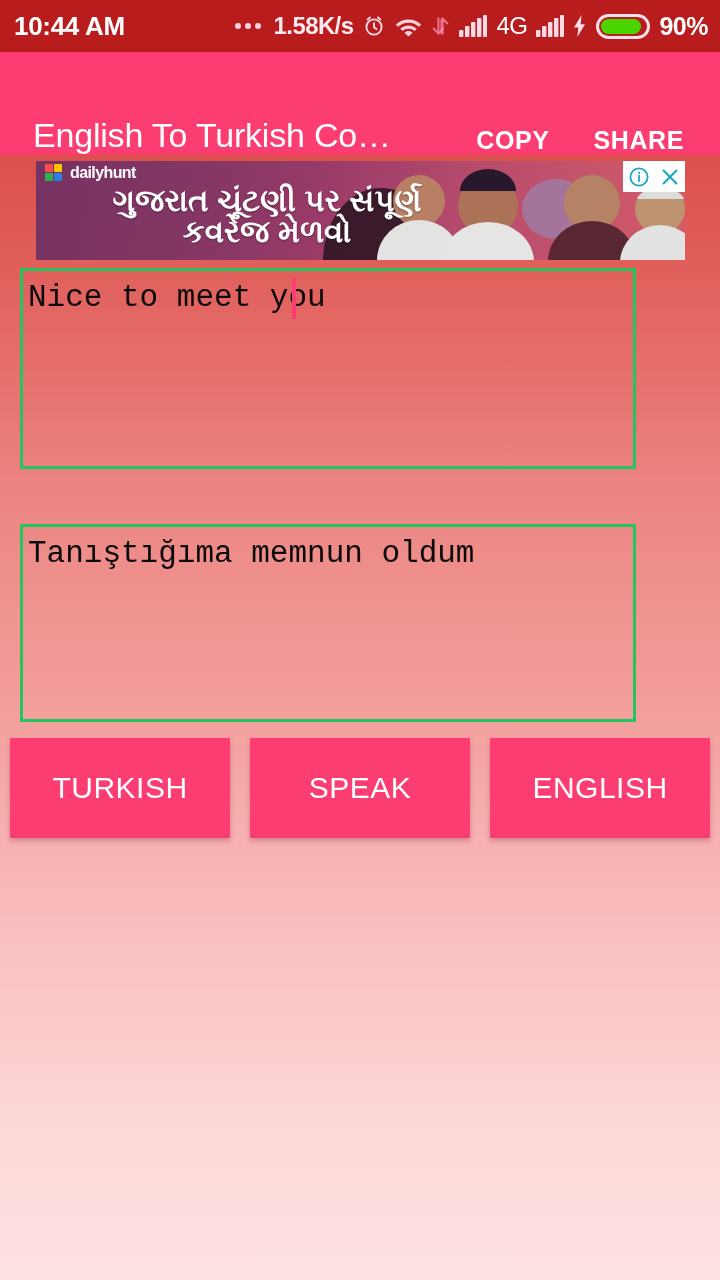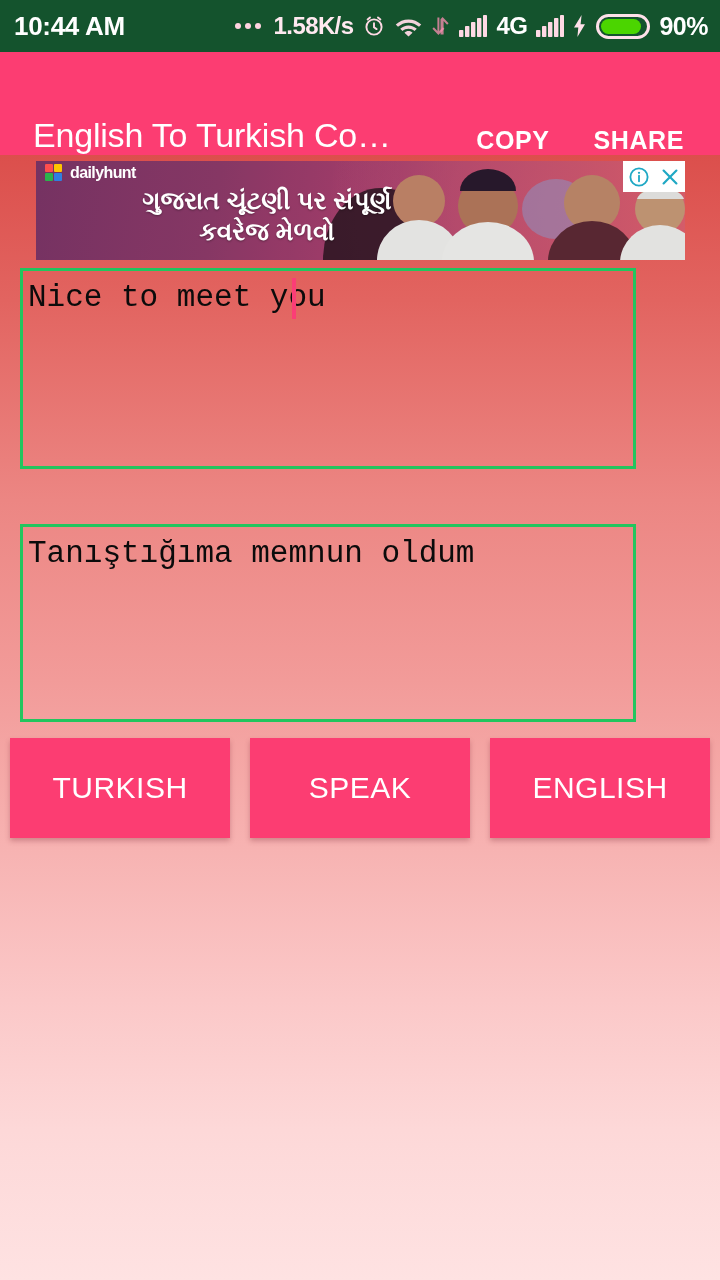--- a/index.html
+++ b/index.html
@@ -21,21 +21,21 @@
                 #f7b3b2 850px,
                 #fbc8c8 1000px,
                 #fdd8d8 1130px,
                 #fee2e2 1280px);
     position: relative;
   }
 
   
   .status-bar {
     height: 52px;
-    background: #14532d;
+    background: #b91c1c;
     display: flex;
     align-items: center;
     padding: 0 14px;
     color: #ffffff;
     position: relative;
   }
   .status-time {
     font-size: 26px;
     font-weight: bold;
     letter-spacing: -0.3px;
@@ -63,21 +63,21 @@
     letter-spacing: -0.6px;
     color: #ffe9f0;
   }
   .alarm-icon { width: 24px; height: 24px; }
   .wifi-icon  { width: 27px; height: 22px; }
   .sync-icon  { width: 19px; height: 22px; }
   .sig-icon   { width: 28px; height: 22px; }
   .bolt-icon  { width: 14px; height: 22px; }
   .net-label {
     font-size: 24px;
-    font-weight: bold;
+    font-weight: normal;
     letter-spacing: -0.5px;
   }
   .battery {
     width: 54px; height: 25px;
     border: 3px solid #ffe0ea;
     border-radius: 13px;
     padding: 2px;
     display: flex; align-items: center;
   }
   .battery-fill {
@@ -164,21 +164,21 @@
     font-weight: bold;
     letter-spacing: -0.6px;
   }
   .ad-headline {
     position: absolute;
     left: 0; right: 0;
     top: 24px;
     text-align: left;
     padding-left: 42px;
     color: #ffffff;
-    font-size: 25px;
+    font-size: 31px;
     line-height: 31px;
     font-weight: bold;
     text-shadow: 0 1px 2px rgba(0,0,0,0.35);
     width: 420px;
   }
   .ad-headline div { text-align: center; }
   .ad-badges {
     position: absolute;
     top: 0; right: 0;
     display: flex;

